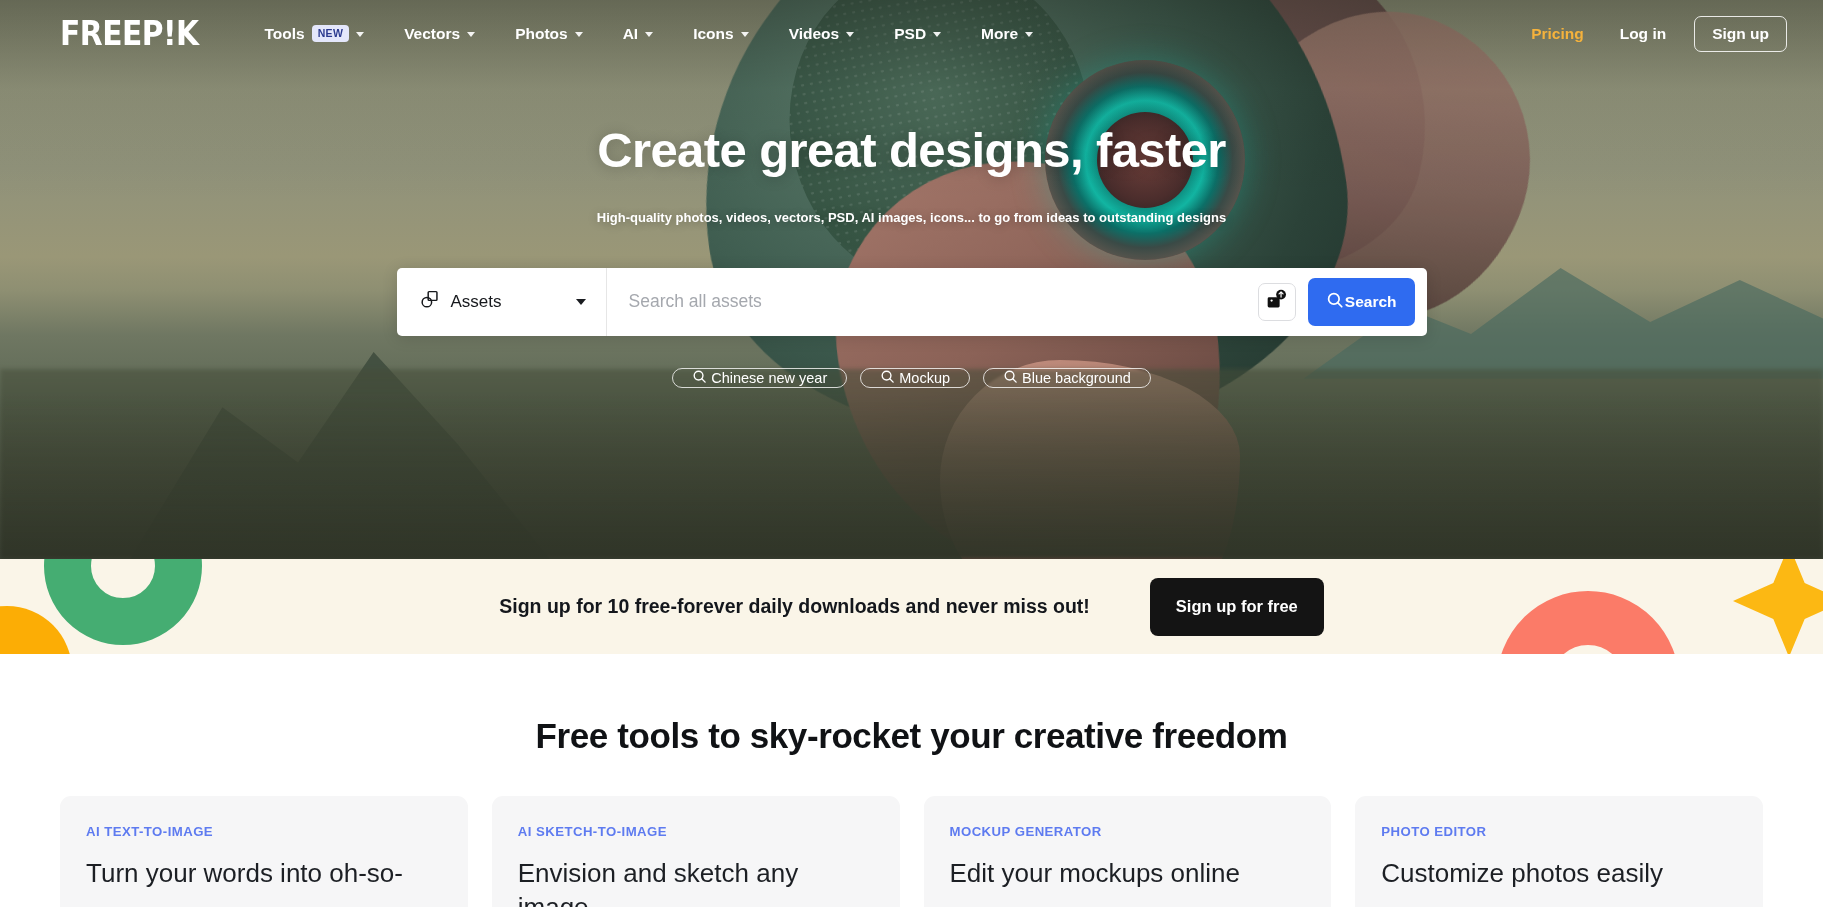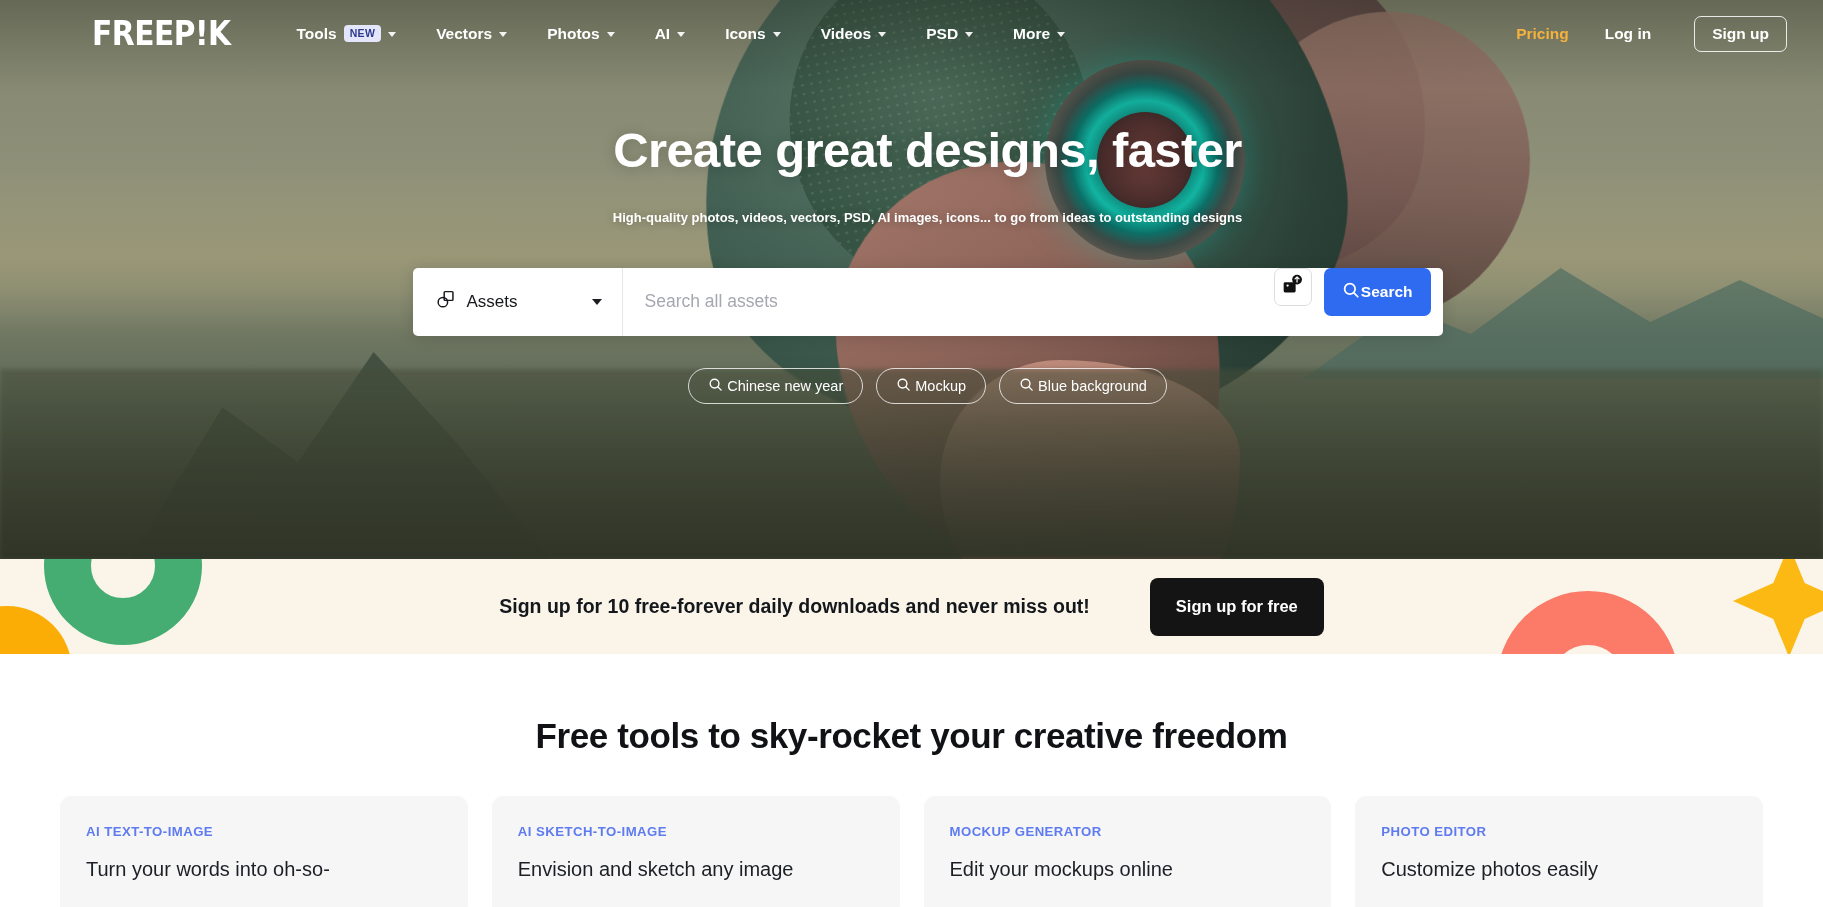--- a/index.html
+++ b/index.html
@@ -11,21 +11,20 @@
     background: #ffffff;
   }
 
   
   .hero {
     position: relative;
     width: 1823px;
     height: 559px;
     overflow: hidden;
     background: #0369a1;
-    padding-left: 32px;
   }
   .hero-bg { position: absolute; inset: 0; overflow: hidden; }
   
   .bg-sky {
     position: absolute; inset: 0;
     background:
       linear-gradient(to bottom,
         #8d9077 0%,
         #90927a 30%,
         #9a9777 46%,
@@ -172,21 +171,21 @@
     padding: 8px 16px; cursor: pointer;
   }
   .login-link {
     color: #fff; font-size: 15.5px; font-weight: 700;
     padding: 8px 16px; cursor: pointer;
   }
   .signup-btn {
     color: #fff; font-size: 15.5px; font-weight: 700;
     padding: 8px 17px; border: 1px solid rgba(255,255,255,.85);
     border-radius: 7px; cursor: pointer; background: transparent;
-    margin-left: 23px;
+    margin-left: 8px;
   }
 
   
   .hero-content {
     position: relative; z-index: 15;
     text-align: center;
     padding-top: 57px;
   }
   .hero-title {
     color: #fff;
@@ -201,21 +200,21 @@
     margin-top: 32px;
     text-shadow: 0 1px 10px rgba(0,0,0,.28);
   }
 
   
   .searchbar {
     width: 1030px; height: 68px;
     margin: 43px auto 12px;
     background: #fff;
     border-radius: 5px;
-    display: flex; 
+    display: flex; align-items: center;
     box-shadow: 0 2px 16px rgba(0,0,0,.14);
     overflow: hidden;
   }
   .sb-select {
     width: 210px; height: 100%;
     display: flex; align-items: center; gap: 11px;
     padding: 0 20px 0 22px;
     border-right: 1px solid #e6e6e6;
     cursor: pointer;
   }
@@ -255,21 +254,21 @@
   }
 
   
   .chips {
     display: flex; justify-content: center; gap: 13px;
     margin-top: 32px;
     position: relative; z-index: 15;
   }
   .chip {
     display: flex; align-items: center; gap: 4px;
-    height: 36px; padding: 0 19px;
+    height: 20px; padding: 0 19px;
     border: 1px solid rgba(255,255,255,.78);
     border-radius: 20px;
     color: #fff; font-size: 14.5px; font-weight: 400;
     cursor: pointer; white-space: nowrap;
     backdrop-filter: blur(1px);
   }
 
   
   .promo {
     position: relative;
@@ -345,21 +344,21 @@
     cursor: pointer;
   }
   .card-kicker {
     color: #5e7bf0;
     font-size: 13.2px; font-weight: 700;
     letter-spacing: .45px;
     margin-bottom: 17px;
   }
   .card-desc {
     color: #1c1f24;
-    font-size: 20px;
+    font-size: 26px;
     line-height: 1.32;
     font-weight: 400;
   }
 </style>
 </head>
 <body>
 
 <div class="hero">
 
   <div class="hero-bg">

